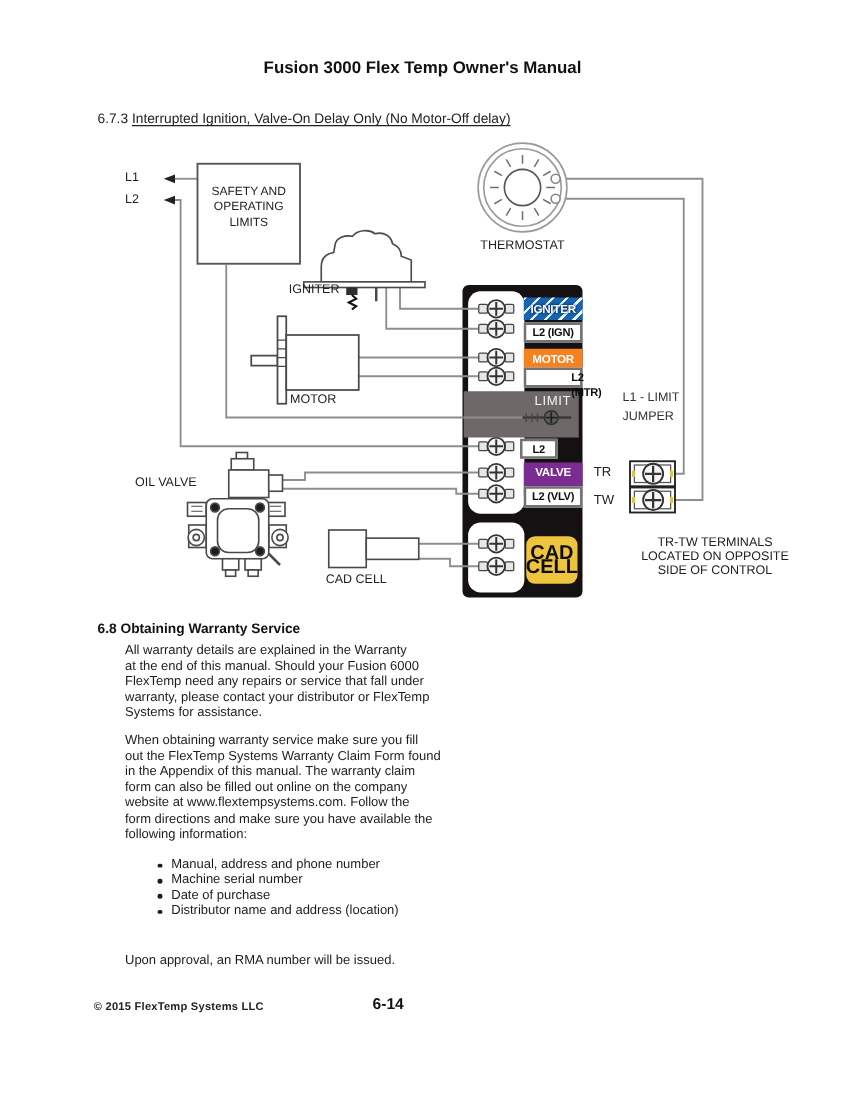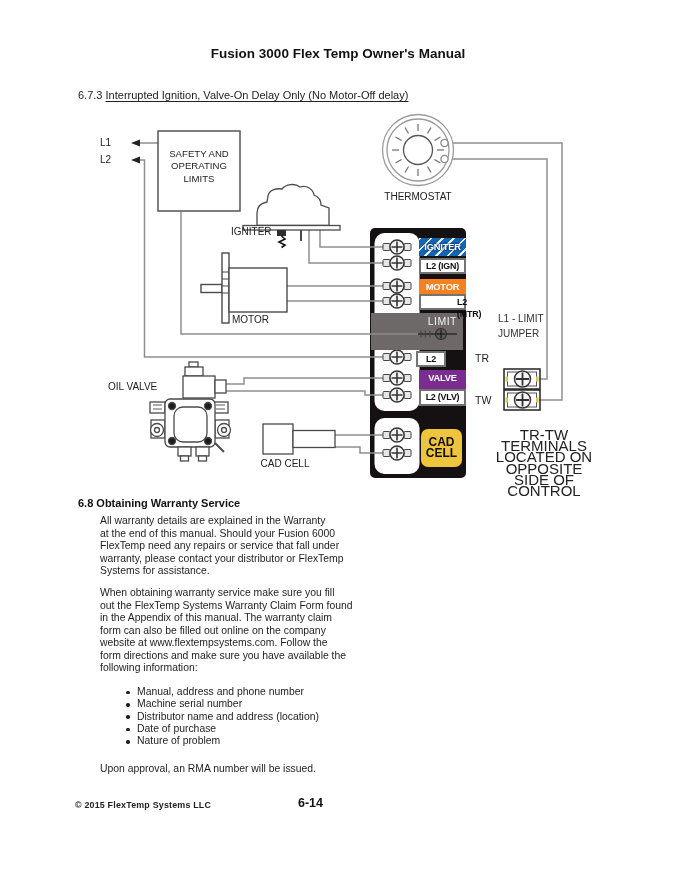--- a/index.html
+++ b/index.html
@@ -13,21 +13,21 @@
   .center{text-align:center;}
   .right{text-align:left;}
   
   .tl{position:absolute;left:419px;width:47px;height:17px;box-sizing:border-box;
       font-weight:bold;font-size:9.3px;line-height:17px;text-align:center;color:#fff;
       letter-spacing:-0.2px;}
   .tl.white{background:#fff;border:2px solid #737373;color:#0d0d0d;line-height:12px;font-size:8.9px;}
   .tl.hatch{background-image:repeating-linear-gradient(135deg,rgba(255,255,255,.95) 0 1.8px,rgba(255,255,255,0) 1.8px 8px);
             text-shadow:0 0 2px rgba(0,40,90,.9),0 0 2px rgba(0,40,90,.9);}
   .cadlbl{position:absolute;left:421px;top:429px;width:41px;height:38px;border-radius:7px;
-          display:flex;align-items:center;justify-content:center;font-weight:bold;font-size:12px;
+          display:flex;align-items:center;justify-content:center;font-weight:bold;font-size:16px;
           line-height:11.5px;color:#0d0d0d;text-align:center;white-space:pre-line;}
   .limitlbl{position:absolute;left:371px;top:315px;width:86px;text-align:right;color:#f2f2f2;
             font-size:10.5px;letter-spacing:.5px;}
   
   .s68h{left:78px;top:497px;font-weight:bold;font-size:11px;color:#111;}
   .para{left:100px;width:272px;font-size:10.4px;line-height:12.55px;white-space:pre-line;color:#1d1d1d;}
   .bullets{left:125px;top:686px;width:260px;font-size:10.4px;line-height:12.35px;color:#1d1d1d;}
   .bullet{position:relative;padding-left:12px;}
   .bullet::before{content:"";position:absolute;left:1px;top:4.6px;width:3.6px;height:3.6px;
                   border-radius:50%;background:#1d1d1d;}
@@ -192,23 +192,23 @@
   <div class="abs dlabel center" style="left:158px;top:148px;width:82px;font-size:9.6px;line-height:12.4px;">SAFETY AND
 OPERATING
 LIMITS</div>
   <div class="abs dlabel center" style="left:378px;top:191px;width:80px;">THERMOSTAT</div>
   <div class="abs dlabel" style="left:231px;top:226px;width:50px;">IGNITER</div>
   <div class="abs dlabel" style="left:232px;top:314px;width:60px;">MOTOR</div>
   <div class="abs dlabel" style="left:108px;top:381px;width:72px;">OIL VALVE</div>
   <div class="abs dlabel center" style="left:253px;top:458px;width:64px;">CAD CELL</div>
   <div class="abs dlabel" style="left:498px;top:311px;width:72px;line-height:15px;color:#333;">L1 - LIMIT
 JUMPER</div>
-  <div class="abs dlabel right" style="left:475px;top:352px;width:24px;font-size:10.5px;">TR</div>
+  <div class="abs dlabel right" style="left:475px;top:372px;width:24px;font-size:10.5px;">TR</div>
   <div class="abs dlabel right" style="left:475px;top:394px;width:24px;font-size:10.5px;">TW</div>
-  <div class="abs dlabel center" style="left:476px;top:429px;width:136px;font-size:15px;line-height:11.2px;">TR-TW TERMINALS
+  <div class="abs dlabel center" style="left:504px;top:429px;width:136px;font-size:10px;line-height:11.2px;">TR-TW TERMINALS
 LOCATED ON OPPOSITE
 SIDE OF CONTROL</div>
 
   <div class="tl hatch" style="top: 238px; height: 18px; line-height: 18px; background-color: rgb(21, 101, 180);">IGNITER</div>
   <div class="tl white" style="top:258px;height:16px;">L2 (IGN)</div>
   <div class="tl" style="top: 279px; height: 16px; line-height: 16px; background-color: rgb(245, 130, 31);">MOTOR</div>
   <div class="tl white" style="top:294px;height:16px;padding-left:36px;">L2 (MTR)</div>
   <div class="limitlbl">LIMIT</div>
   <div class="tl white" style="left:416px;top:351px;width:30px;height:16px;">L2</div>
   <div class="tl" style="top: 370px; height: 27px; line-height: 17px; background-color: rgb(123, 44, 144);">VALVE</div>
@@ -225,22 +225,21 @@
   <div class="abs para" style="top:587px;">When obtaining warranty service make sure you fill
 out the FlexTemp Systems Warranty Claim Form found
 in the Appendix of this manual. The warranty claim
 form can also be filled out online on the company
 website at www.flextempsystems.com. Follow the
 form directions and make sure you have available the
 following information:</div>
   <div class="abs bullets">
     <div class="bullet">Manual, address and phone number</div>
     <div class="bullet">Machine serial number</div>
+    <div class="bullet">Date of purchase</div>
     <div class="bullet">Distributor name and address (location)</div>
-    <div class="bullet">Date of purchase</div>
-    <div class="bullet">Nature of problem</div>
   </div>
   <div class="abs closing">Upon approval, an RMA number will be issued.</div>
 
   <div class="abs footL">© 2015 FlexTemp Systems LLC</div>
   <div class="abs footP">6-14</div>
 
 </div>
 
 </body></html>

